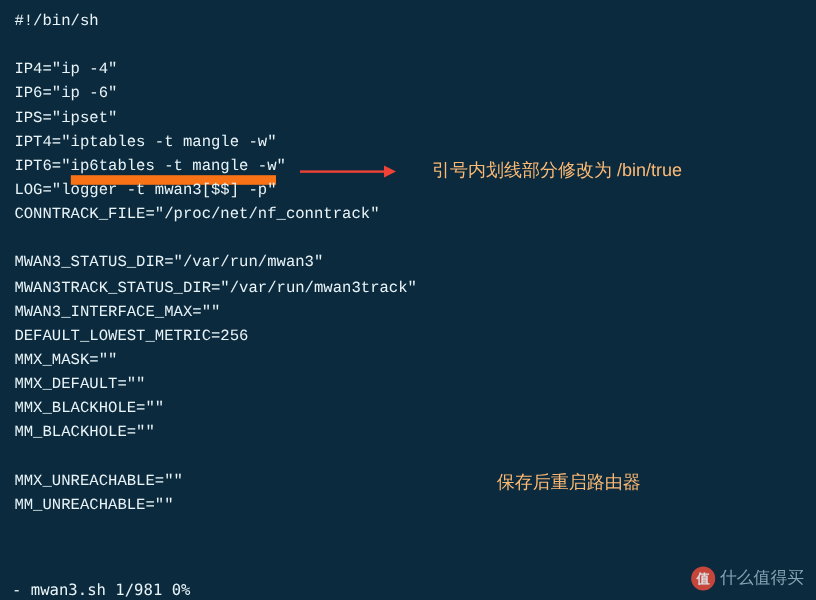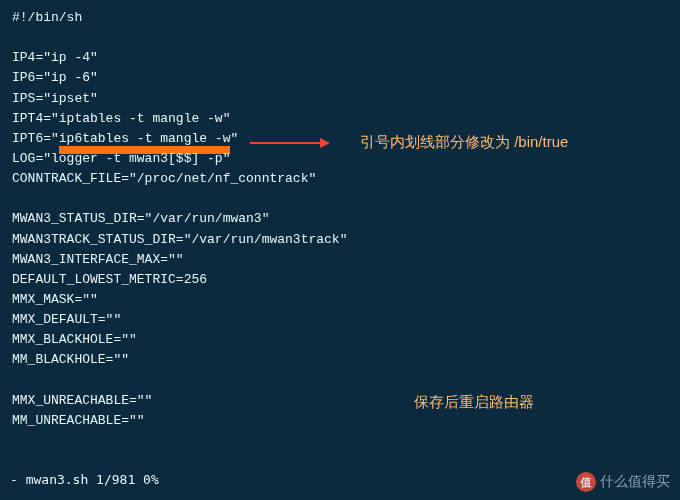--- a/index.html
+++ b/index.html
@@ -63,21 +63,21 @@
       width: 20px; height: 20px;
       border-radius: 50%;
       background: #e74c3c;
       color: #fff;
       font-size: 11px;
       display: flex;
       align-items: center;
       justify-content: center;
       font-weight: bold;
     }
-    .status-line { position: absolute; bottom: 13px; left: 10px; }
+    .status-line { position: absolute; bottom: 0; left: 10px; }
   </style>
 </head>
 <body>
 
 <div class="editor" id="editor"><div class="line">#!/bin/sh</div><div class="line">&nbsp;</div><div class="line">IP4="ip -4"</div><div class="line">IP6="ip -6"</div><div class="line">IPS="ipset"</div><div class="line">IPT4="iptables -t mangle -w"</div><div class="line">IPT6="<span class="highlight">ip6tables -t mangle -w</span>"</div><div class="line">LOG="logger -t mwan3[$$] -p"</div><div class="line">CONNTRACK_FILE="/proc/net/nf_conntrack"</div><div class="line">&nbsp;</div><div class="line">MWAN3_STATUS_DIR="/var/run/mwan3"</div><div class="line">MWAN3TRACK_STATUS_DIR="/var/run/mwan3track"</div><div class="line">MWAN3_INTERFACE_MAX=""</div><div class="line">DEFAULT_LOWEST_METRIC=256</div><div class="line">MMX_MASK=""</div><div class="line">MMX_DEFAULT=""</div><div class="line">MMX_BLACKHOLE=""</div><div class="line">MM_BLACKHOLE=""</div><div class="line">&nbsp;</div><div class="line">MMX_UNREACHABLE=""</div><div class="line">MM_UNREACHABLE=""</div></div>
 
 <div class="arrow" style="top:138px; left:250px;">
   <div class="arrow-line" style="width:70px; top:4px; left:0;"></div>
   <div class="arrow-head" style="left:70px; top:0;"></div>
 </div>

